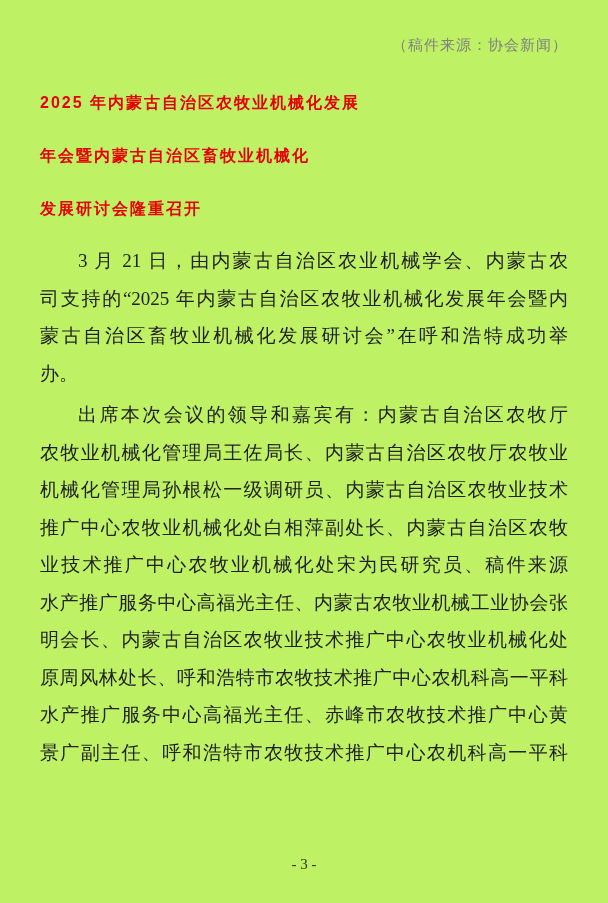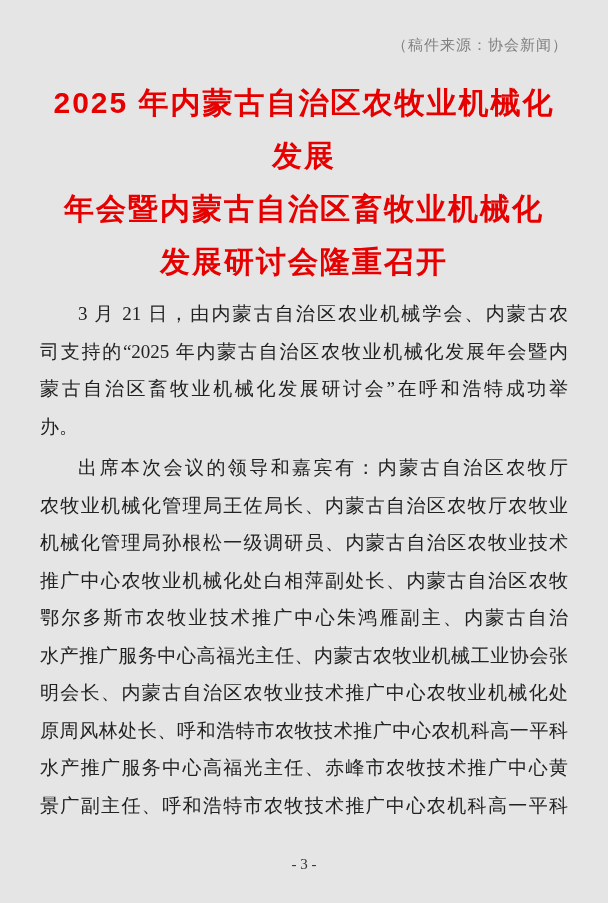--- a/index.html
+++ b/index.html
@@ -1,40 +1,39 @@
 <!DOCTYPE html>
 <html lang="zh"><head>
 <meta charset="utf-8">
 <style>
   html, body { margin: 0; padding: 0; background: #ffffff; }
   .page {
     position: relative;
     width: 608px;
     height: 903px;
     margin: 0;
-    background: #e5e5e5;
+    background: #bef264;
     box-sizing: border-box;
     padding: 34px 40px 0 40px;
     overflow: hidden;
     font-family: "Liberation Serif", serif;
     color: #222222;
   }
   .source-note {
     text-align: right;
     font-size: 15px;
     line-height: 22px;
     letter-spacing: 1px;
     color: #808080;
   }
   .doc-title {
     margin-top: 20px;
-    text-align: center;
     font-family: "Liberation Sans", sans-serif;
     font-weight: 700;
-    font-size: 30px;
+    font-size: 16px;
     line-height: 53px;
     letter-spacing: 2px;
   }
   .body-text {
     margin-top: 7px;
     font-size: 19px;
     line-height: 37.5px;
     color: #222222;
   }
   .paragraph + .paragraph { margin-top: 4px; }
@@ -79,21 +78,21 @@
       <div class="line">司支持的“2025 年内蒙古自治区农牧业机械化发展年会暨内</div>
       <div class="line">蒙古自治区畜牧业机械化发展研讨会”在呼和浩特成功举</div>
       <div class="line short">办。</div>
     </div>
 
     <div class="paragraph">
       <div class="line indent">出席本次会议的领导和嘉宾有：内蒙古自治区农牧厅</div>
       <div class="line">农牧业机械化管理局王佐局长、内蒙古自治区农牧厅农牧业</div>
       <div class="line">机械化管理局孙根松一级调研员、内蒙古自治区农牧业技术</div>
       <div class="line">推广中心农牧业机械化处白相萍副处长、内蒙古自治区农牧</div>
-      <div class="line">鄂尔多斯市农牧业技术推广中心朱鸿雁副主、内蒙古自治</div>
+      <div class="line">业技术推广中心农牧业机械化处宋为民研究员、稿件来源</div>
       <div class="line">水产推广服务中心高福光主任、内蒙古农牧业机械工业协会张</div>
       <div class="line">明会长、内蒙古自治区农牧业技术推广中心农牧业机械化处</div>
       <div class="line">原周风林处长、呼和浩特市农牧技术推广中心农机科高一平科</div>
       <div class="line">水产推广服务中心高福光主任、赤峰市农牧技术推广中心黄</div>
       <div class="line">景广副主任、呼和浩特市农牧技术推广中心农机科高一平科</div>
     </div>
 
   </div>
 
   <div class="page-number">- 3 -</div>

